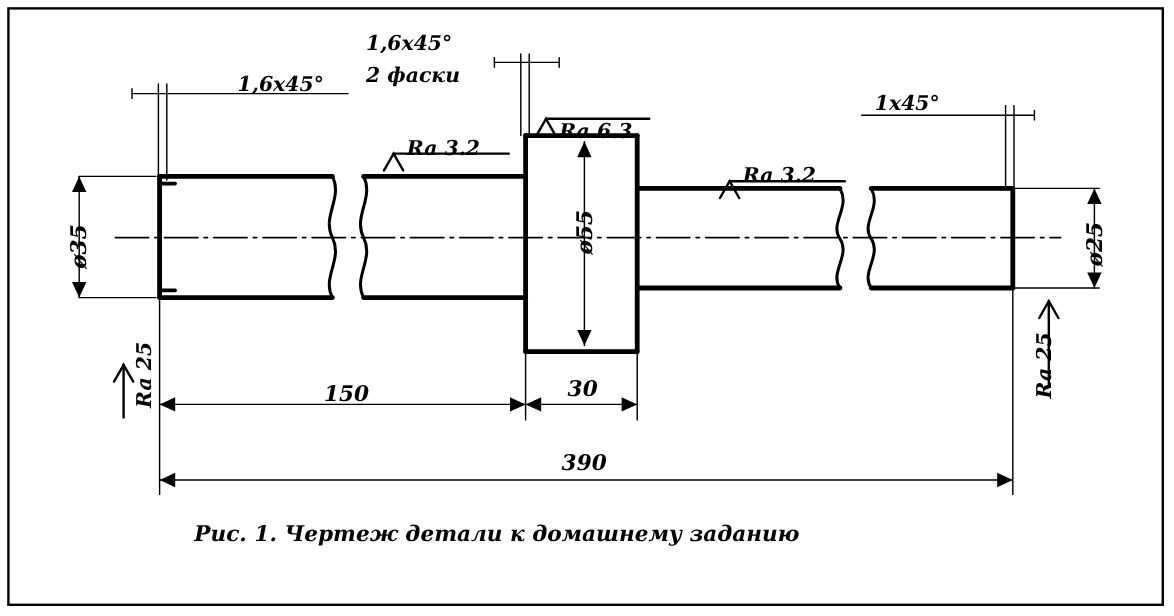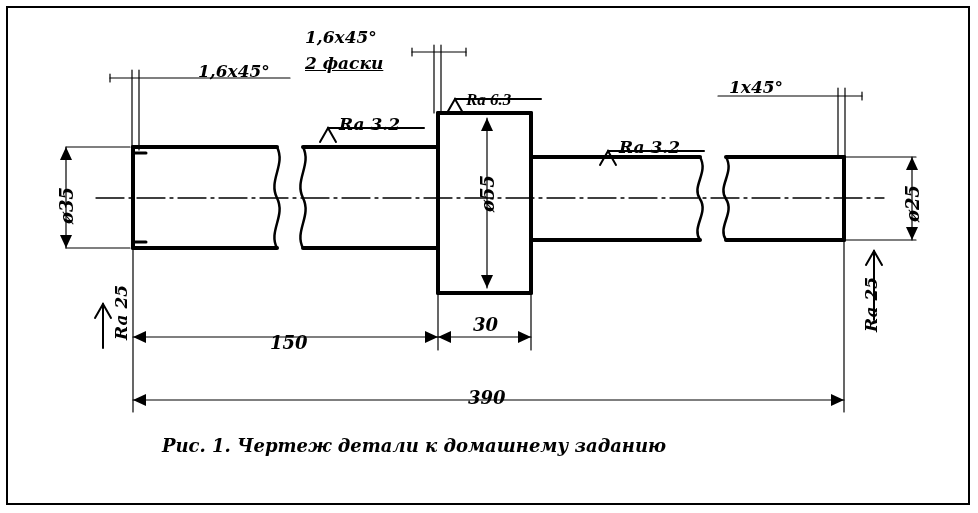--- a/index.html
+++ b/index.html
@@ -165,41 +165,41 @@
 
       <path d="M866 265 L874 251 L882 265" stroke-width="2"></path>
       <path d="M874 251 L874 320" stroke-width="2"></path>
 
     </g>
   </svg>
 
   <div class="lbl lbl-md" style="left:198px; top:62px;">1,6x45°</div>
 
   <div class="lbl lbl-md" style="left:305px; top:28px;">1,6x45°</div>
-  <div class="lbl lbl-md" style="left:305px; top:54px;text-decoration:underline;">2  фаски</div>
+  <div class="lbl lbl-md" style="left:305px; top:54px;">2  фаски</div>
 
   <div class="lbl lbl-md" style="left:729px; top:78px;text-align:center;">1x45°</div>
 
-  <div class="lbl lbl-md" style="left:466px; top:90px;font-family:Liberation Serif, serif;">Ra  6.3</div>
+  <div class="lbl lbl-md" style="left:466px; top:101px;">Ra  6.3</div>
 
   <div class="lbl lbl-md" style="left:339px; top:115px;">Ra  3.2</div>
 
   <div class="lbl lbl-md" style="left:619px; top:138px;">Ra  3.2</div>
 
   <div class="lbl lbl-md rot90" style="left:112px; top:340px;">Ra  25</div>
 
   <div class="lbl lbl-md rot90" style="left:862px; top:332px;">Ra  25</div>
 
   <div class="lbl lbl-lg rot90" style="left:57px; top:224px;">ø35</div>
 
   <div class="lbl lbl-lg rot90" style="left:478px; top:212px;">ø55</div>
 
   <div class="lbl lbl-lg rot90" style="left:903px; top:222px;">ø25</div>
 
-  <div class="lbl lbl-lg" style="left:270px; top:333px;text-align:right;">150</div>
+  <div class="lbl lbl-lg" style="left:270px; top:319px;text-align:right;">150</div>
 
   <div class="lbl lbl-lg" style="left:473px; top:315px;font-style:italic;">30</div>
 
-  <div class="lbl lbl-lg" style="left:468px; top:377px;margin-top:11px;">390</div>
+  <div class="lbl lbl-lg" style="left:468px; top:377px;">390</div>
 
   <div class="caption">Рис. 1.  Чертеж детали к домашнему заданию</div>
 
 </div>
 
 </body></html>

